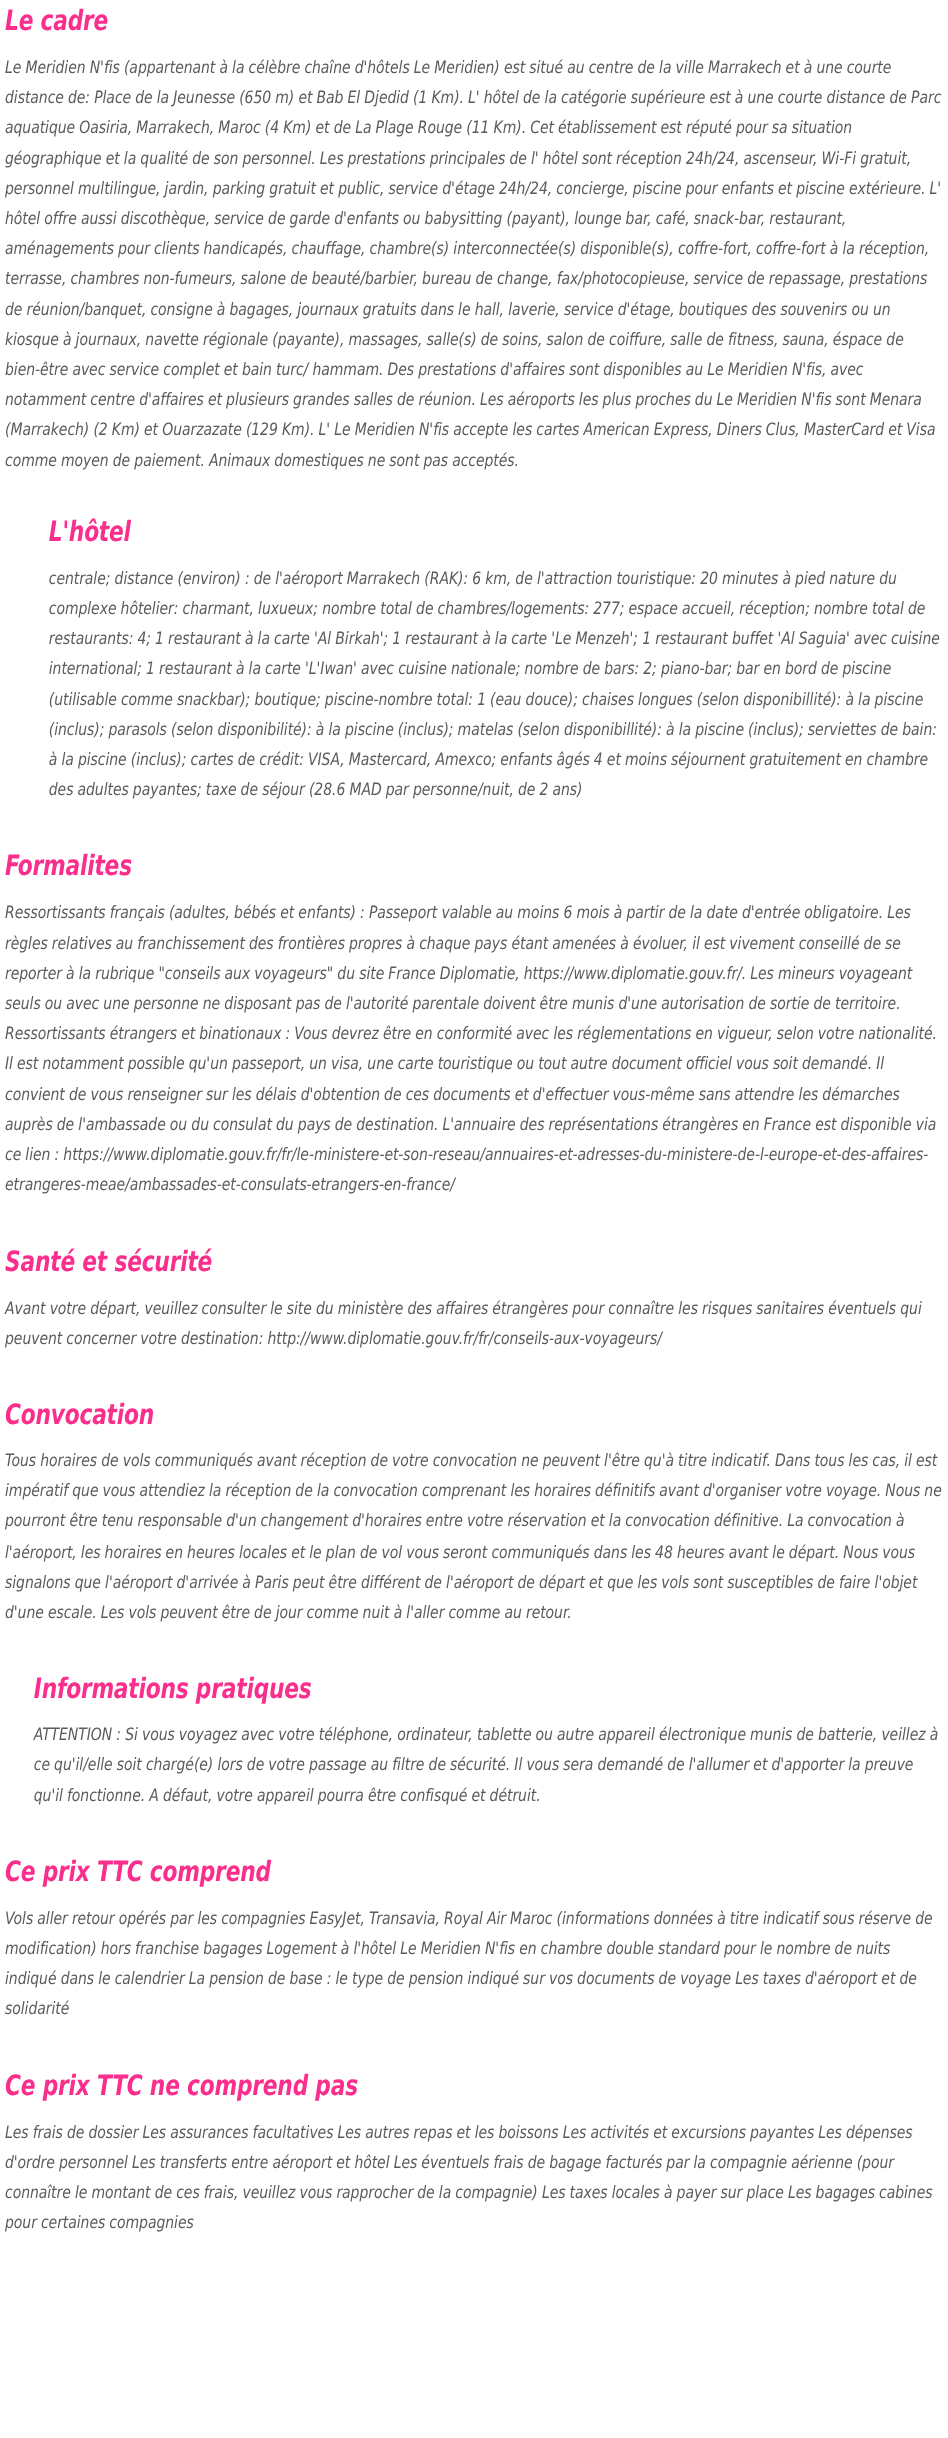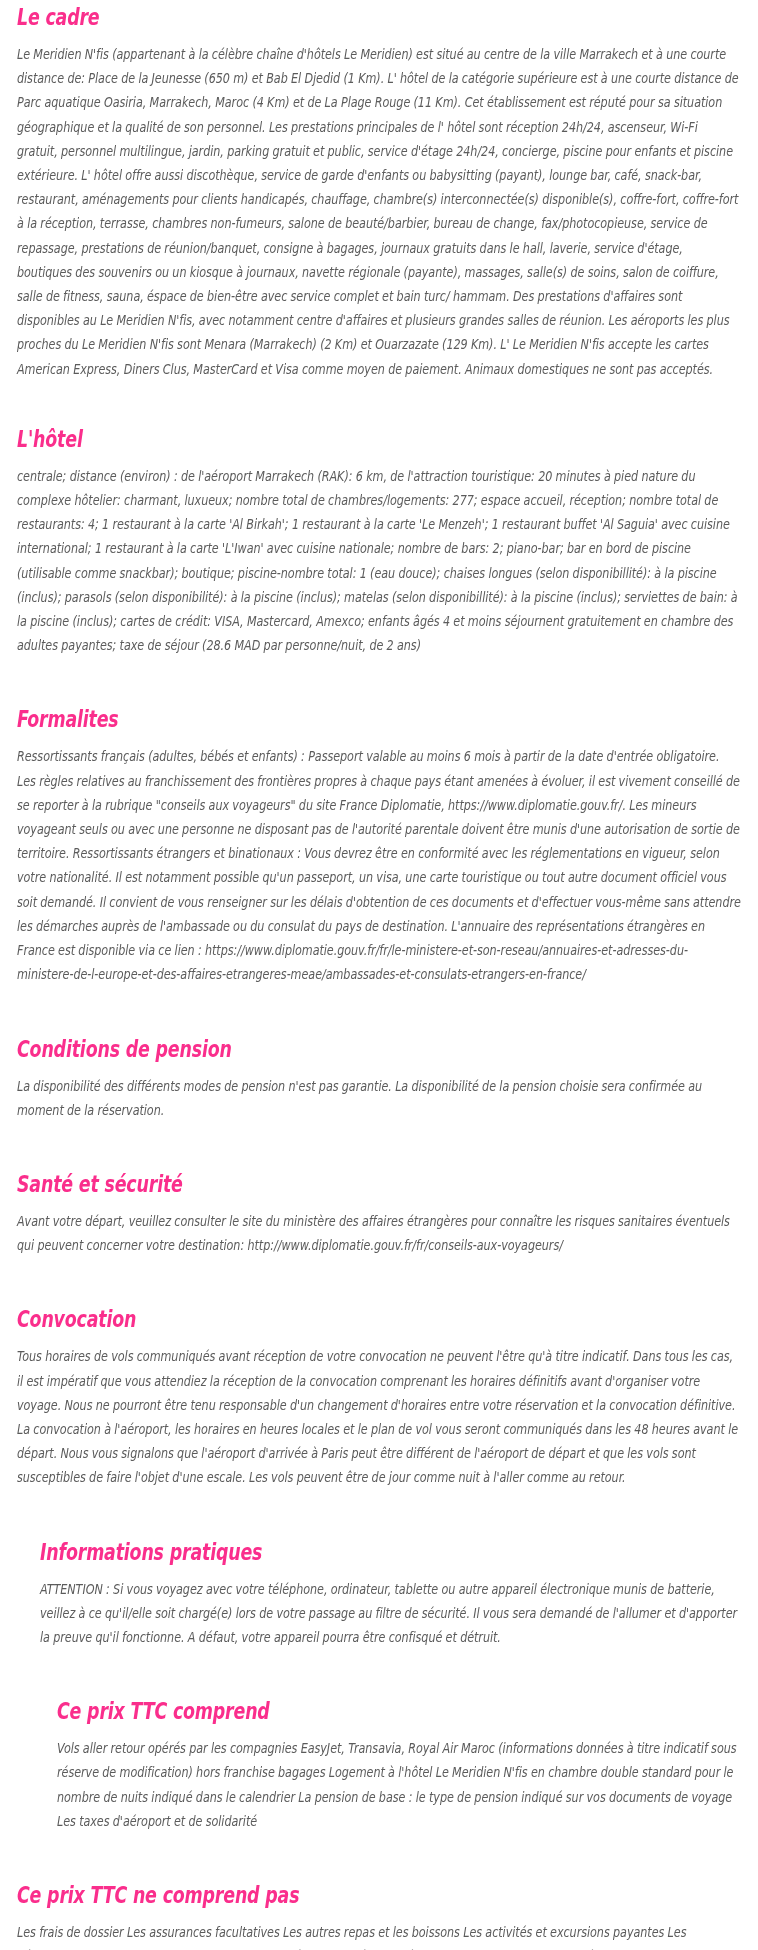--- a/index.html
+++ b/index.html
@@ -12,21 +12,21 @@
     width: 758px;
     font-family: "Liberation Sans", "DejaVu Sans", sans-serif;
     -webkit-font-smoothing: antialiased;
   }
   .page {
     width: 758px;
     box-sizing: border-box;
     padding: 0 0 6px 0;
   }
   .section {
-    padding: 17px;
+    padding: 4px;
   }
   h2.section-title {
     margin: 0;
     padding: 0;
     font-family: "DejaVu Sans Condensed", "Liberation Sans Narrow", "Liberation Sans", sans-serif;
     font-style: italic;
     font-weight: bold;
     font-size: 22.5px;
     line-height: 30px;
     letter-spacing: -0.2px;
@@ -49,27 +49,27 @@
     letter-spacing: -0.05px;
     word-spacing: -0.2px;
     transform: scaleX(0.915);
     transform-origin: left top;
     width: 109.3%;
   }
   
   .sp-title-to-body { height: 10px; }
 
   .s-cadre        { padding-top: 2px; }
-  .s-hotel        { padding-top: 26px; }
+  .s-hotel        { padding-top: 26px; margin-left: 35px; }
   .s-formalites   { padding-top: 30px; }
   .s-pension      { padding-top: 30px; }
   .s-sante        { padding-top: 30px; }
   .s-convocation  { padding-top: 30px; }
   .s-infos        { padding-top: 30px; margin-left: 23px; }
-  .s-comprend     { padding-top: 30px; margin-left: 40px; }
+  .s-comprend     { padding-top: 30px; }
   .s-nepas        { padding-top: 30px; }
 </style>
 </head>
 <body style="background: rgb(255, 255, 255);">
 
 <div class="page">
 
   <section class="section s-cadre">
     <h2 class="section-title" style="color: rgb(250, 46, 140);">Le cadre</h2>
     <div class="sp-title-to-body"></div>
@@ -81,25 +81,20 @@
     <div class="sp-title-to-body"></div>
     <p class="body-text" style="color: rgb(91, 91, 91);">centrale; distance (environ) : de l'aéroport Marrakech (RAK): 6 km, de l'attraction touristique: 20 minutes à pied nature du complexe hôtelier: charmant, luxueux; nombre total de chambres/logements: 277; espace accueil, réception; nombre total de restaurants: 4; 1 restaurant à la carte 'Al Birkah'; 1 restaurant à la carte 'Le Menzeh'; 1 restaurant buffet 'Al Saguia' avec cuisine international; 1 restaurant à la carte 'L'Iwan' avec cuisine nationale; nombre de bars: 2; piano-bar; bar en bord de piscine (utilisable comme snackbar); boutique; piscine-nombre total: 1 (eau douce); chaises longues (selon disponibillité): à la piscine (inclus); parasols (selon disponibilité): à la piscine (inclus); matelas (selon disponibillité): à la piscine (inclus); serviettes de bain: à la piscine (inclus); cartes de crédit: VISA, Mastercard, Amexco; enfants âgés 4 et moins séjournent gratuitement en chambre des adultes payantes; taxe de séjour (28.6 MAD par personne/nuit, de 2 ans)</p>
   </section>
 
   <section class="section s-formalites">
     <h2 class="section-title" style="color: rgb(250, 46, 140);">Formalites</h2>
     <div class="sp-title-to-body"></div>
     <p class="body-text" style="color: rgb(91, 91, 91);">Ressortissants français (adultes, bébés et enfants) : Passeport valable au moins 6 mois à partir de la date d'entrée obligatoire. Les règles relatives au franchissement des frontières propres à chaque pays étant amenées à évoluer, il est vivement conseillé de se reporter à la rubrique "conseils aux voyageurs" du site France Diplomatie, https://www.diplomatie.gouv.fr/. Les mineurs voyageant seuls ou avec une personne ne disposant pas de l'autorité parentale doivent être munis d'une autorisation de sortie de territoire. Ressortissants étrangers et binationaux : Vous devrez être en conformité avec les réglementations en vigueur, selon votre nationalité. Il est notamment possible qu'un passeport, un visa, une carte touristique ou tout autre document officiel vous soit demandé. Il convient de vous renseigner sur les délais d'obtention de ces documents et d'effectuer vous-même sans attendre les démarches auprès de l'ambassade ou du consulat du pays de destination. L'annuaire des représentations étrangères en France est disponible via ce lien : https://www.diplomatie.gouv.fr/fr/le-ministere-et-son-reseau/annuaires-et-adresses-du-ministere-de-l-europe-et-des-affaires-etrangeres-meae/ambassades-et-consulats-etrangers-en-france/</p>
   </section>
 
-  <section class="section s-pension">
-    <h2 class="section-title" style="color: rgb(250, 46, 140);">Conditions de pension</h2>
-    <div class="sp-title-to-body"></div>
-    <p class="body-text" style="color: rgb(91, 91, 91);">La disponibilité des différents modes de pension n'est pas garantie. La disponibilité de la pension choisie sera confirmée au moment de la réservation.</p>
-  </section>
 
   <section class="section s-sante">
     <h2 class="section-title" style="color: rgb(250, 46, 140);">Santé et sécurité</h2>
     <div class="sp-title-to-body"></div>
     <p class="body-text" style="color: rgb(91, 91, 91);">Avant votre départ, veuillez consulter le site du ministère des affaires étrangères pour connaître les risques sanitaires éventuels qui peuvent concerner votre destination: http://www.diplomatie.gouv.fr/fr/conseils-aux-voyageurs/</p>
   </section>
 
   <section class="section s-convocation">
     <h2 class="section-title" style="color: rgb(250, 46, 140);">Convocation</h2>
     <div class="sp-title-to-body"></div>

